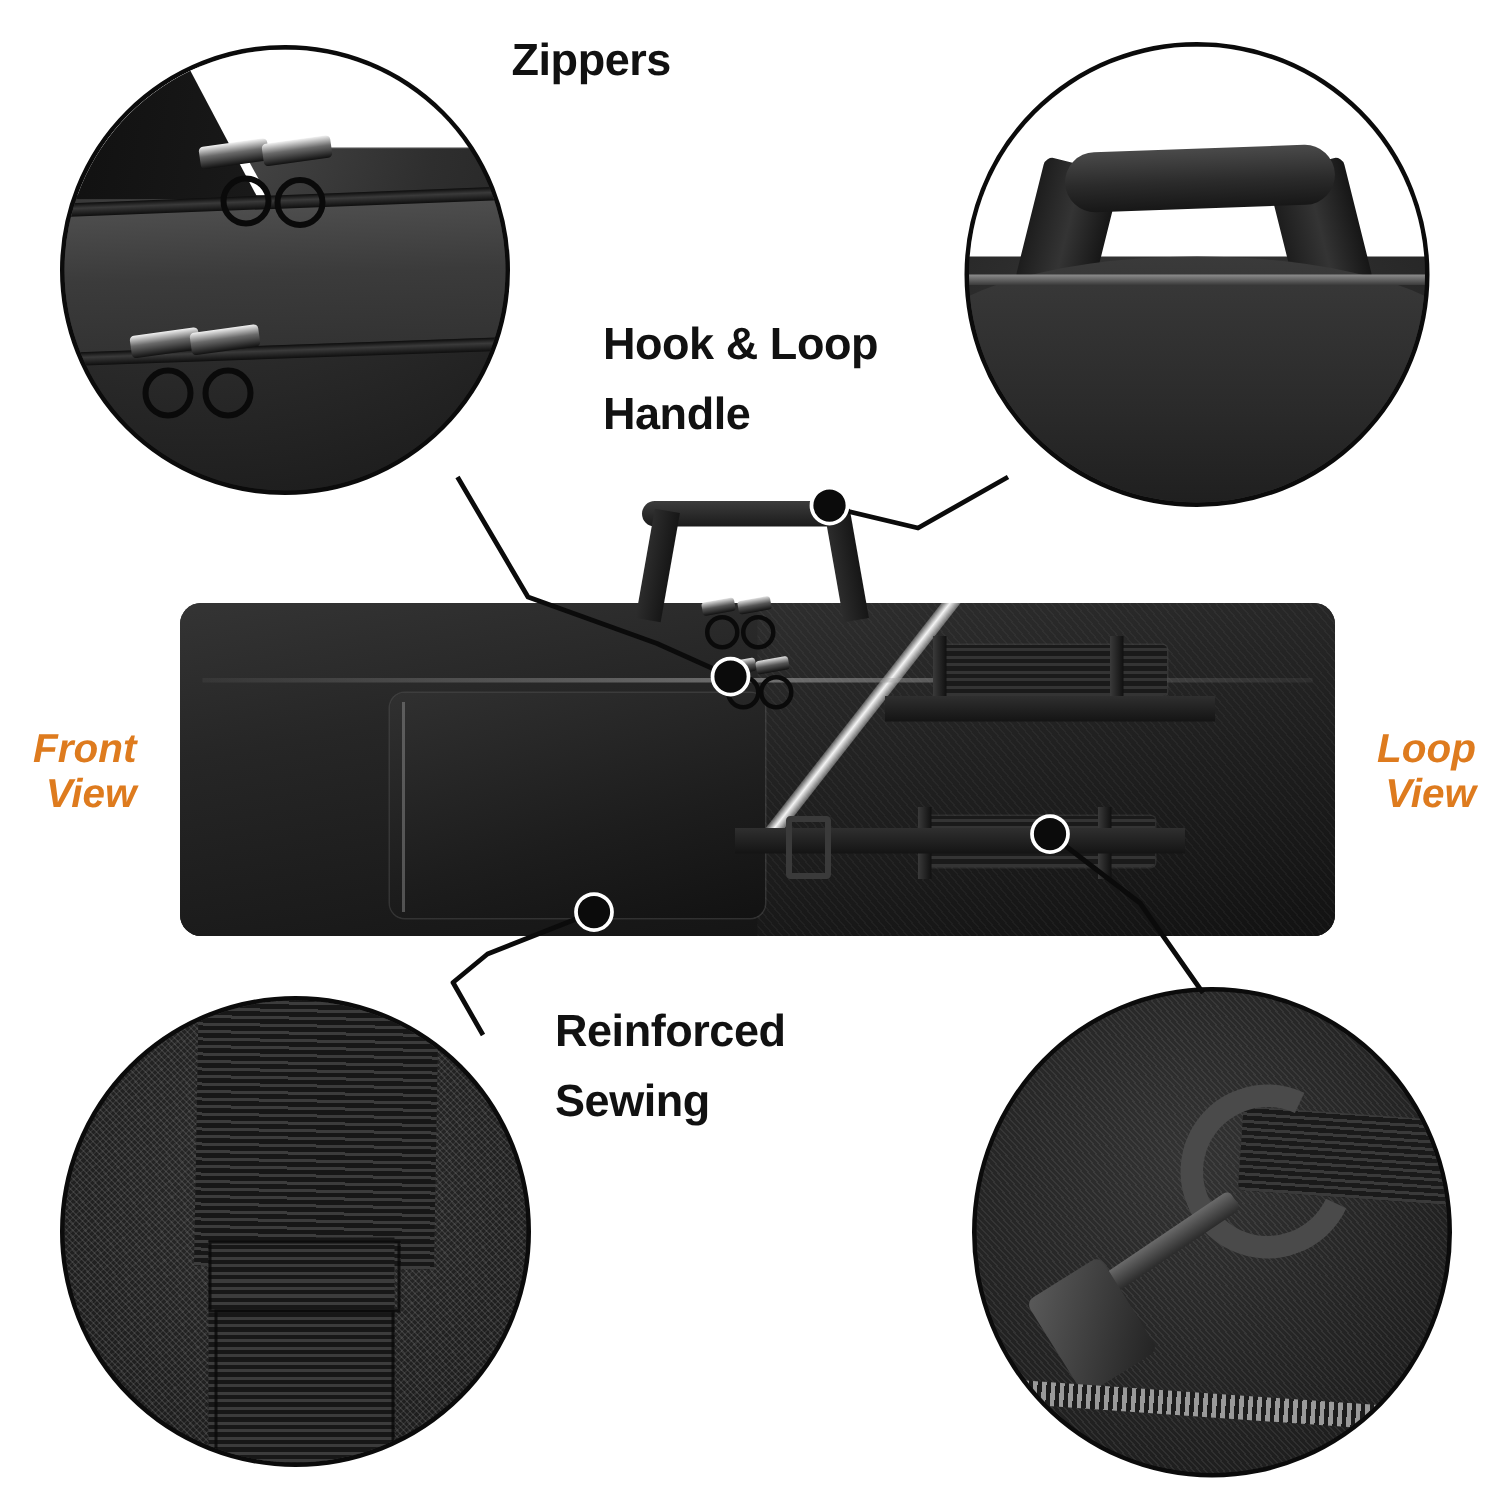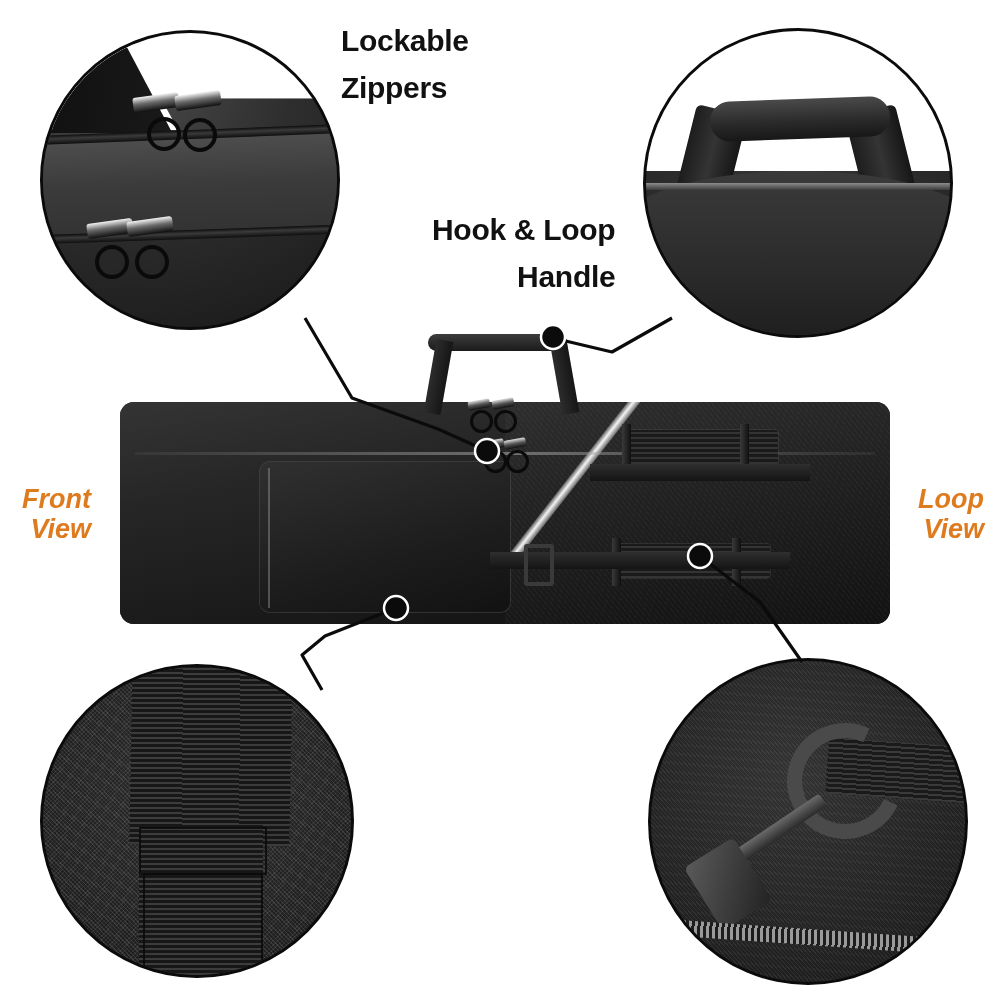--- a/index.html
+++ b/index.html
@@ -177,21 +177,21 @@
   .callout{
     position:absolute;
     color:#111111;
     font-weight:bold;
     font-size:30px;
     line-height:1.55;
     letter-spacing:-0.3px;
     white-space:nowrap;
   }
   .callout .ln{display:block;}
-  .callout.right-last .ln:last-child{text-align:right;}
+  .callout.right-last .ln:last-child{}
 
   .viewlabel{
     position:absolute;
     font-weight:bold;
     font-style:italic;
     font-size:27px;
     line-height:1.12;
     color:#DE7B1E;
     white-space:nowrap;
   }
@@ -304,29 +304,32 @@
 
     <path d="M802,662 L760,602 L700,556" fill="none" stroke="#0b0b0b" stroke-width="3.2" stroke-linejoin="round"></path>
 
     <circle cx="487" cy="451" r="12" fill="#0b0b0b" stroke="#ffffff" stroke-width="2.5"></circle>
     <circle cx="553" cy="337" r="12" fill="#0b0b0b" stroke="#ffffff" stroke-width="2.5"></circle>
     <circle cx="396" cy="608" r="12" fill="#0b0b0b" stroke="#ffffff" stroke-width="2.5"></circle>
     <circle cx="700" cy="556" r="12" fill="#0b0b0b" stroke="#ffffff" stroke-width="2.5"></circle>
   </svg>
 
   <div class="callout" style="left:341px;top:18px;">
-    <span class="ln">Lockable</span>
     <span class="ln">Zippers</span>
   </div>
 
-  <div class="callout right-last" style="left:432px;top:207px;">
+  <div class="callout right-last" style="left:402px;top:207px;">
     <span class="ln">Hook &amp; Loop</span>
     <span class="ln">Handle</span>
   </div>
 
+  <div class="callout" style="left:370px;top:665px;">
+    <span class="ln">Reinforced</span>
+    <span class="ln">Sewing</span>
+  </div>
 
 
   <div class="viewlabel" style="left:22px;top:484px;">
     <span class="ln">Front</span>
     <span class="ln">View</span>
   </div>
 
   <div class="viewlabel ralign" style="right:16px;top:484px;">
     <span class="ln">Loop</span>
     <span class="ln">View</span>

